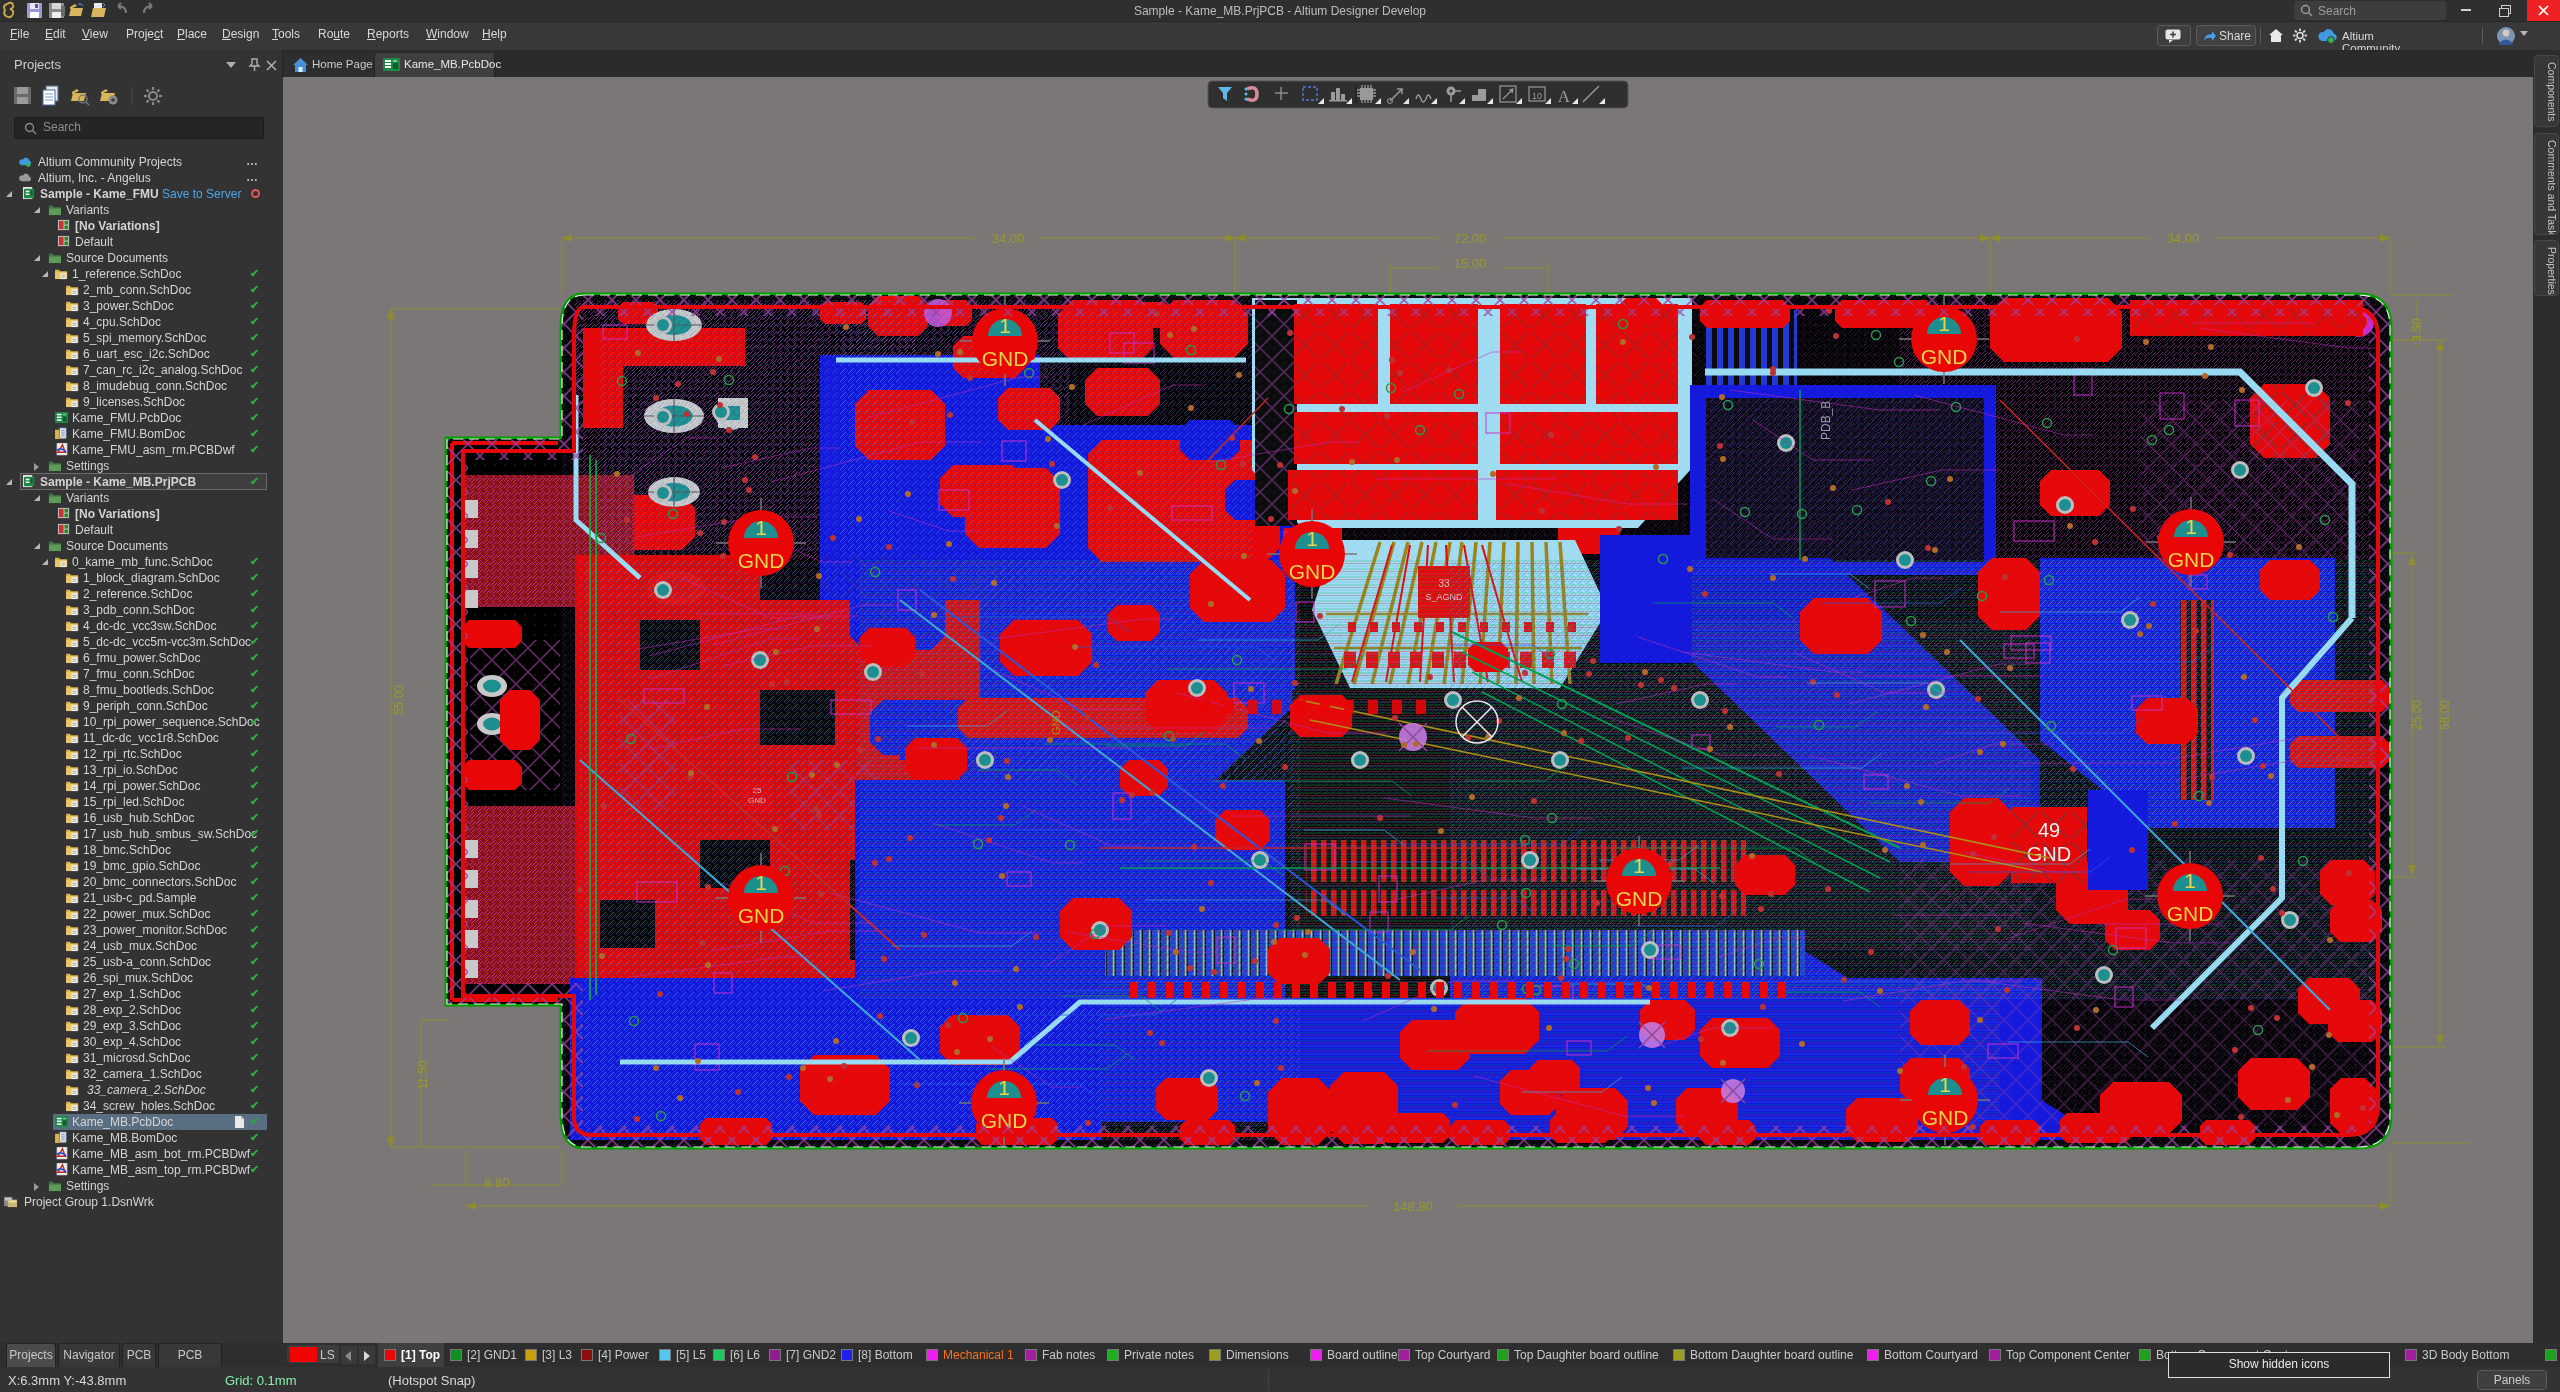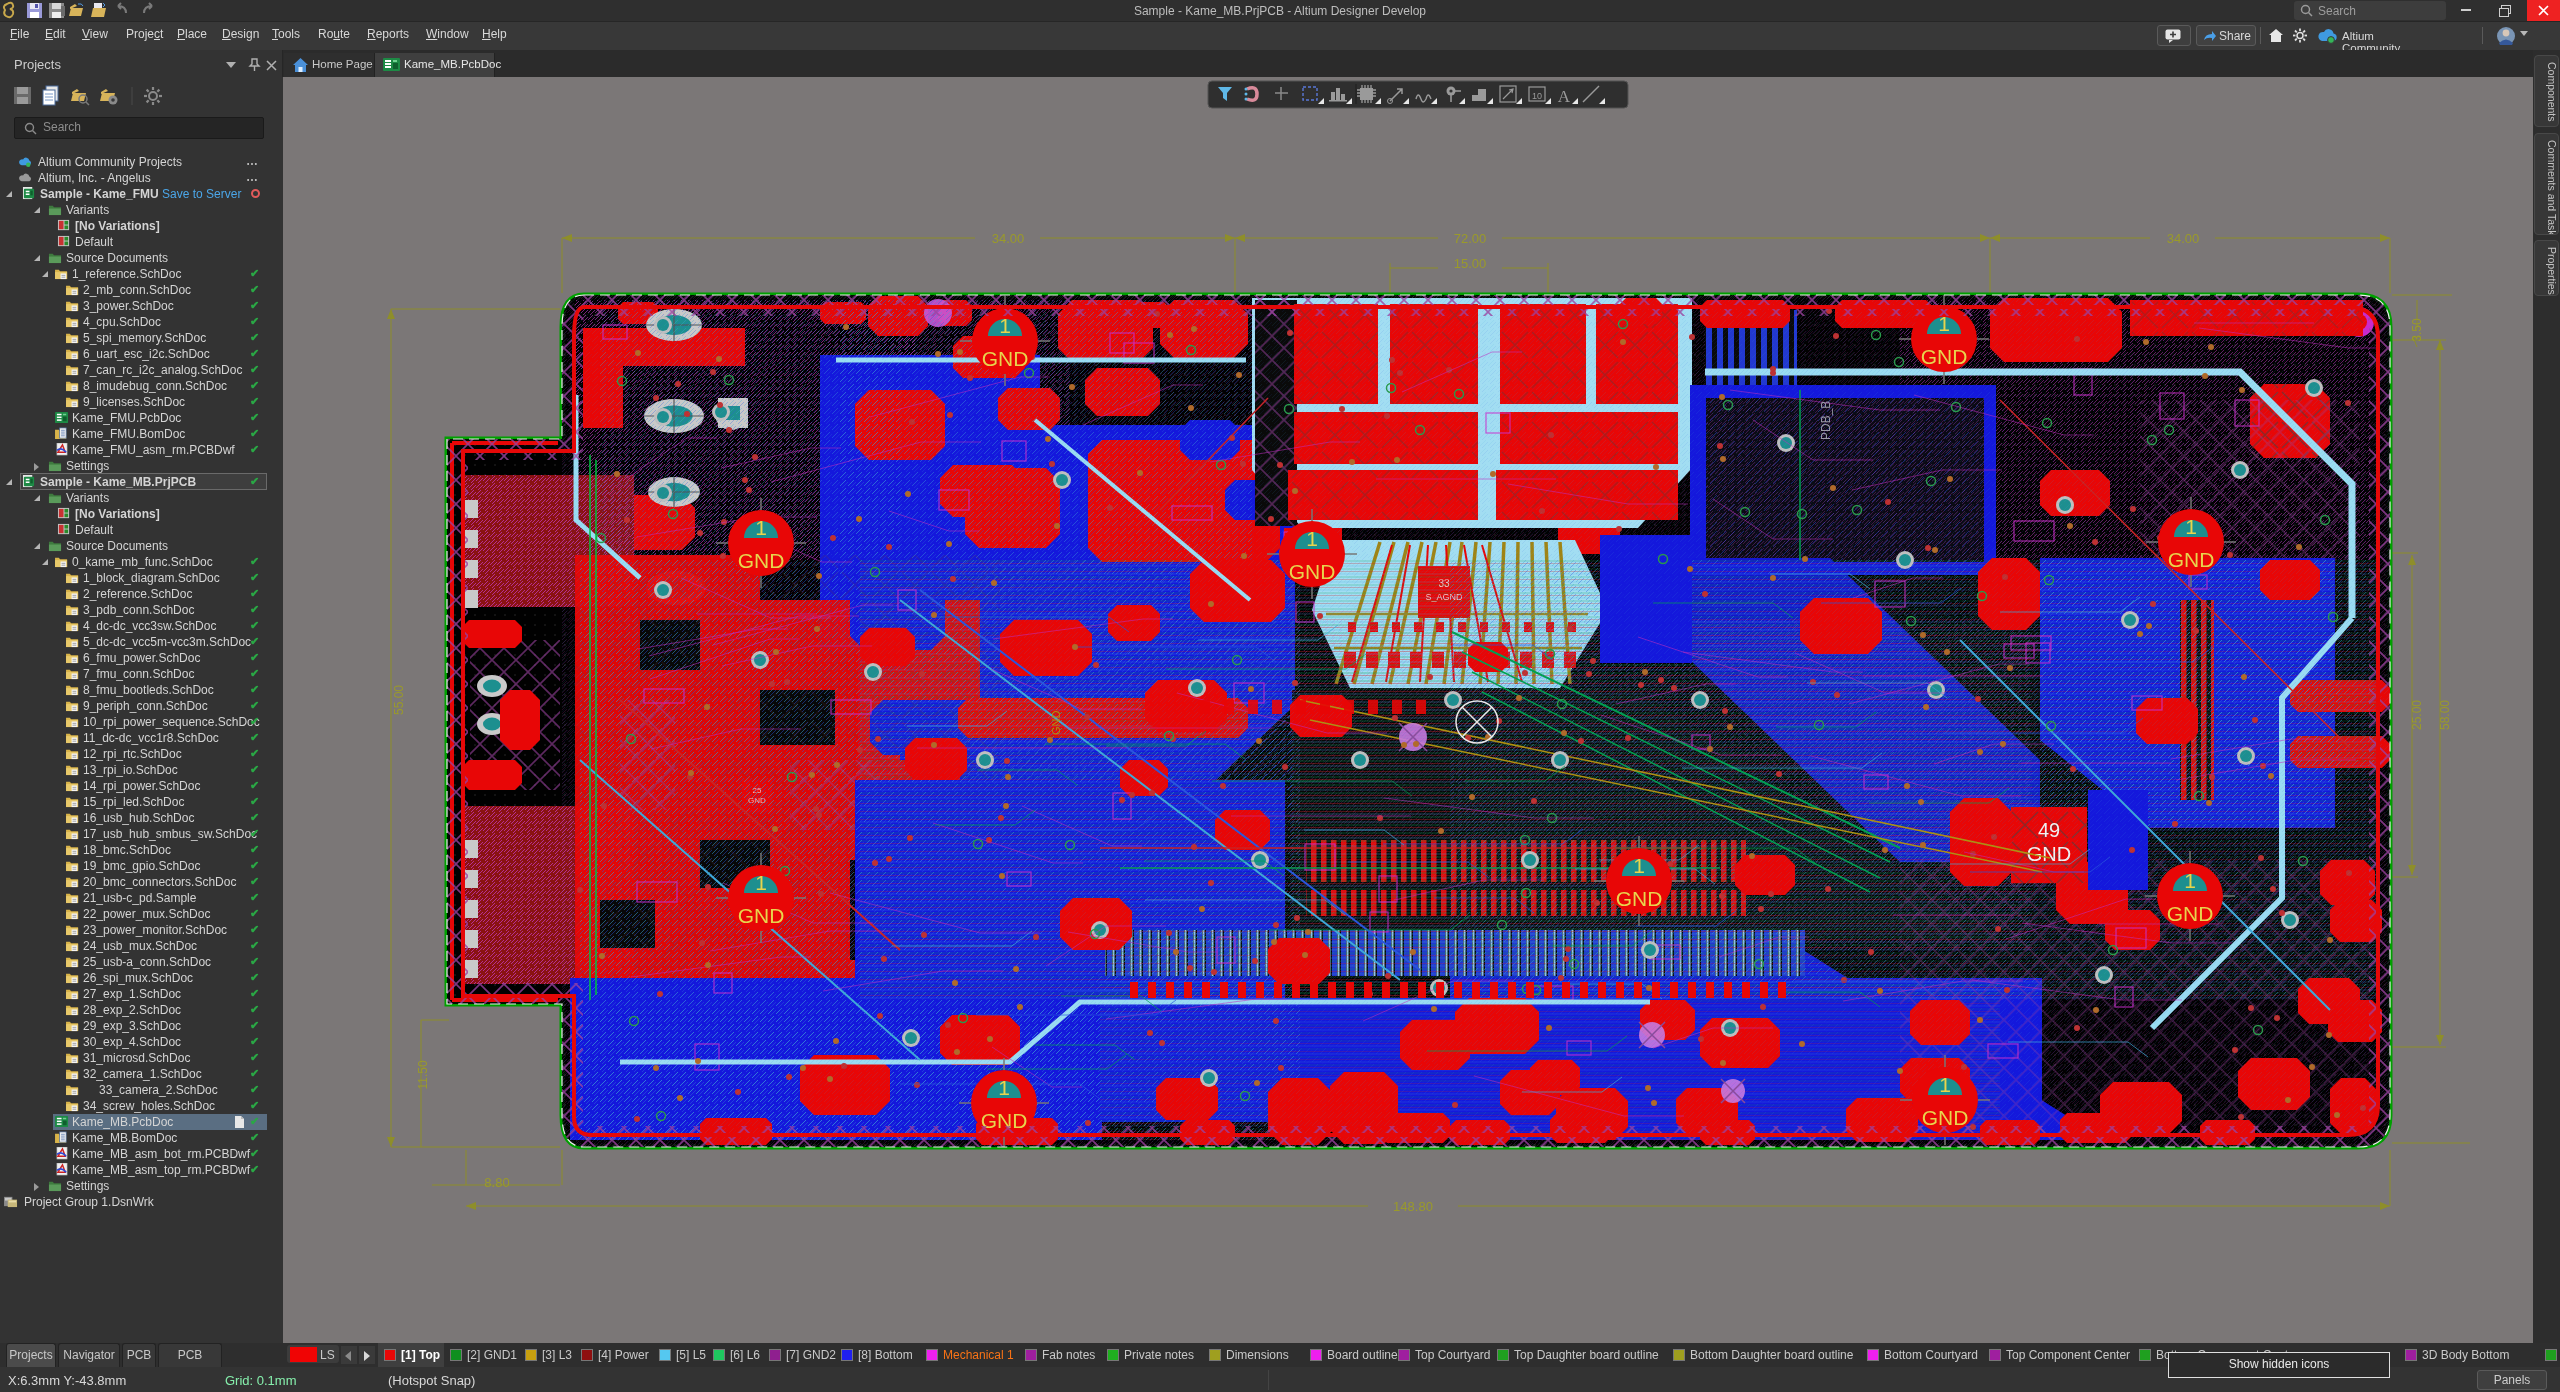--- a/index.html
+++ b/index.html
@@ -766,21 +766,21 @@
       <div class="trt" style="left:83px;font-weight:normal;">32_camera_1.SchDoc</div>
       <div class="chk">✔</div>
     </div>
     <div class="treerow" style="top:1082px;">
       <svg class="ticon" style="left:66px;top:1px" width="15" height="14" viewBox="0 0 15 14">
         <path d="M0,3 L4,3 L5.5,4.5 L13,4.5 L13,13 L0,13 Z" fill="#d9b44a"></path>
         <path d="M0,5.5 h13 v7.5 h-13 z" fill="#e8c96a"></path>
         <rect x="6" y="7" width="6" height="6" fill="#f4f4f4"></rect>
         <path d="M7,9 h4 M7,11 h4" stroke="#888" stroke-width="0.8"></path>
       </svg>
-      <div class="trt" style="left:99px;font-weight:normal;">33_camera_2.SchDoc</div>
+      <div class="trt" style="left:87px;font-weight:normal;font-style:italic;">33_camera_2.SchDoc</div>
       <div class="chk">✔</div>
     </div>
     <div class="treerow" style="top:1098px;">
       <svg class="ticon" style="left:66px;top:1px" width="15" height="14" viewBox="0 0 15 14">
         <path d="M0,3 L4,3 L5.5,4.5 L13,4.5 L13,13 L0,13 Z" fill="#d9b44a"></path>
         <path d="M0,5.5 h13 v7.5 h-13 z" fill="#e8c96a"></path>
         <rect x="6" y="7" width="6" height="6" fill="#f4f4f4"></rect>
         <path d="M7,9 h4 M7,11 h4" stroke="#888" stroke-width="0.8"></path>
       </svg>
       <div class="trt" style="left:83px;font-weight:normal;">34_screw_holes.SchDoc</div>

